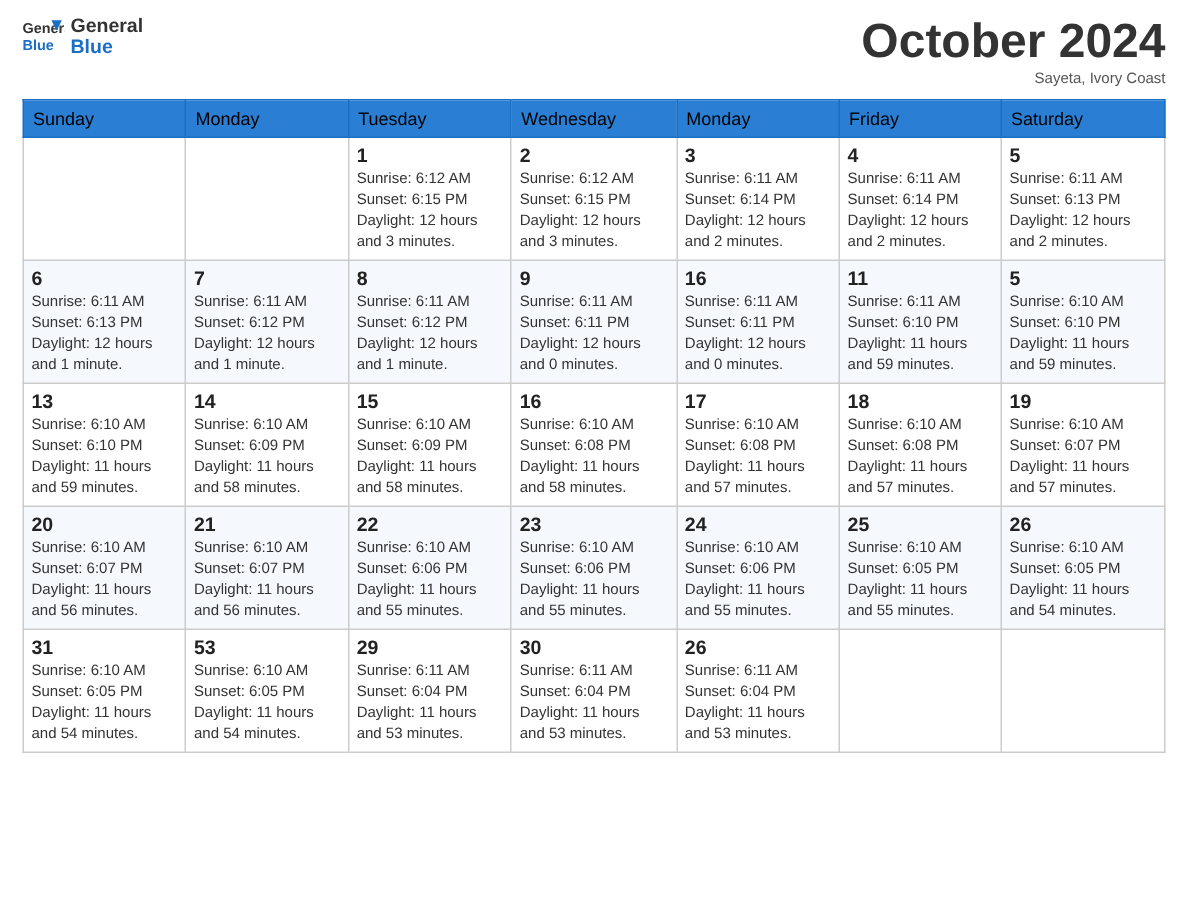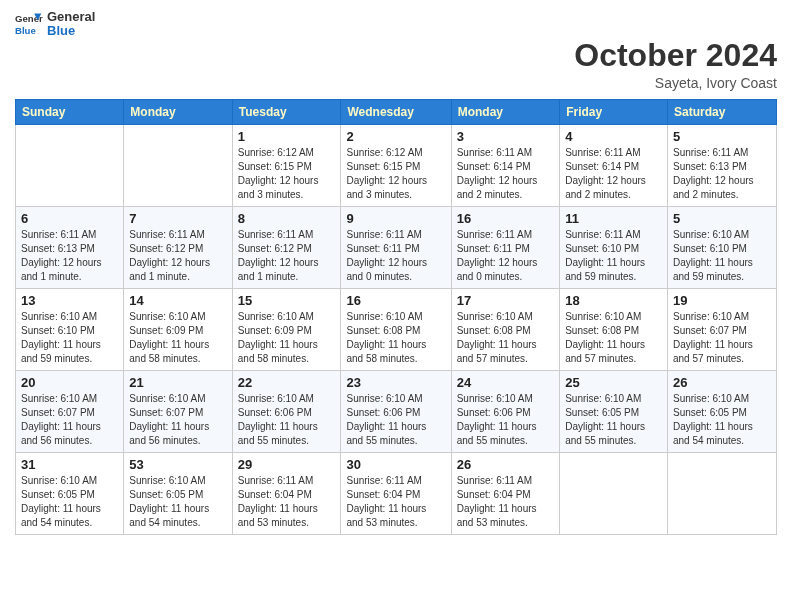--- a/index.html
+++ b/index.html
@@ -26,45 +26,44 @@
       display: flex;
       align-items: center;
       gap: 4px;
     }
     .logo-icon {
       width: 28px;
       height: 28px;
     }
     .title-block {
       text-align: right;
-      margin-top: 28px;
     }
     .month-title {
       font-size: 32px;
       font-weight: bold;
       color: #333;
       line-height: 1.1;
     }
     .location-title {
-      font-size: 14px;
+      font-size: 10px;
       color: #555;
       margin-top: 2px;
     }
     .calendar-table {
       width: 100%;
       border-collapse: collapse;
       font-size: 10.5px;
     }
     .calendar-table th {
       background: #2a7fd4;
-      color: #fef9c3;
+      color: #000000;
       text-align: left;
       padding: 5px 6px;
       font-size: 12px;
-      font-weight: bold;
+      font-weight: normal;
       border: 1px solid #1a6fc4;
     }
     .calendar-table td {
       border: 1px solid #ccc;
       vertical-align: top;
       padding: 4px 5px;
       width: 113px;
       min-height: 80px;
       background: #fff;
     }

